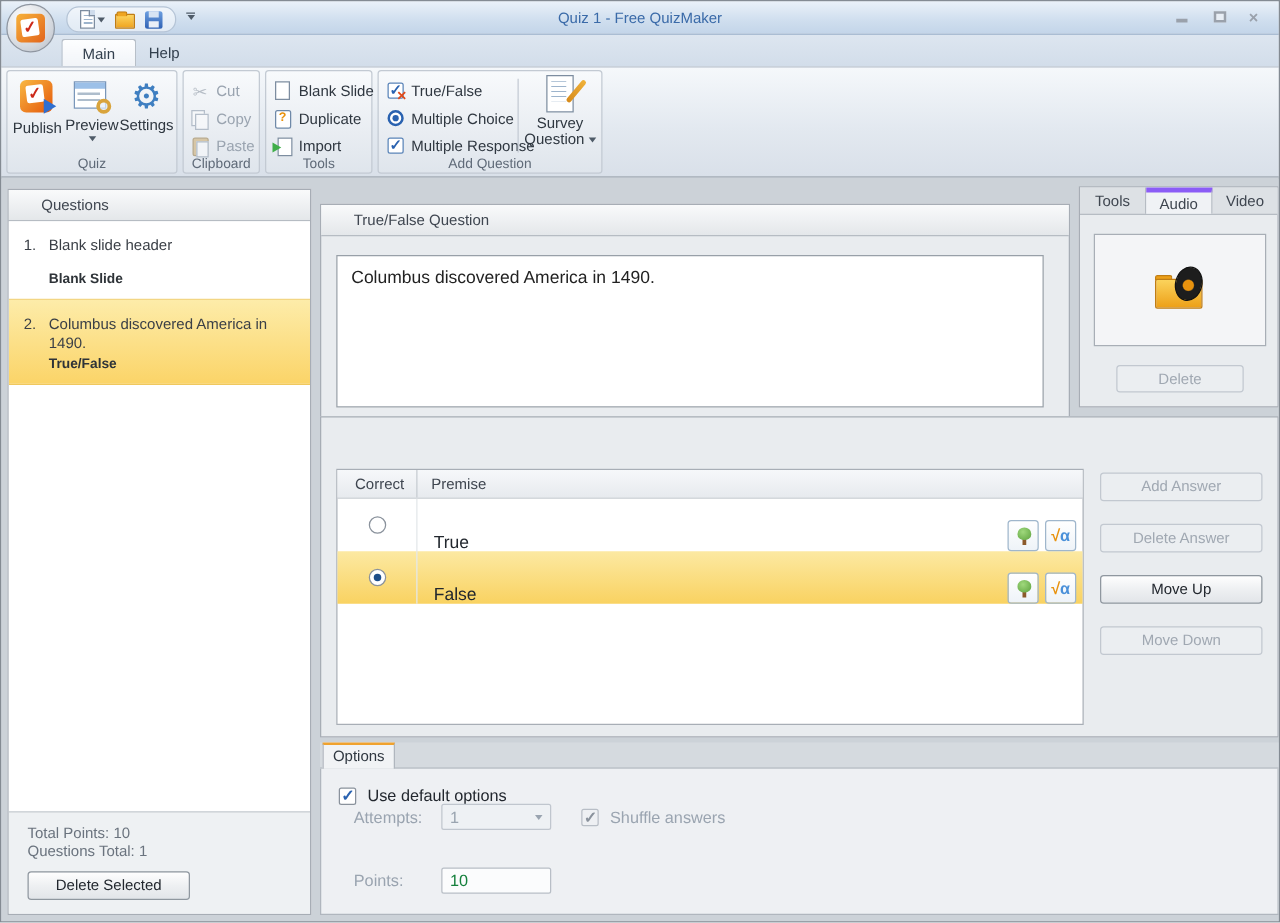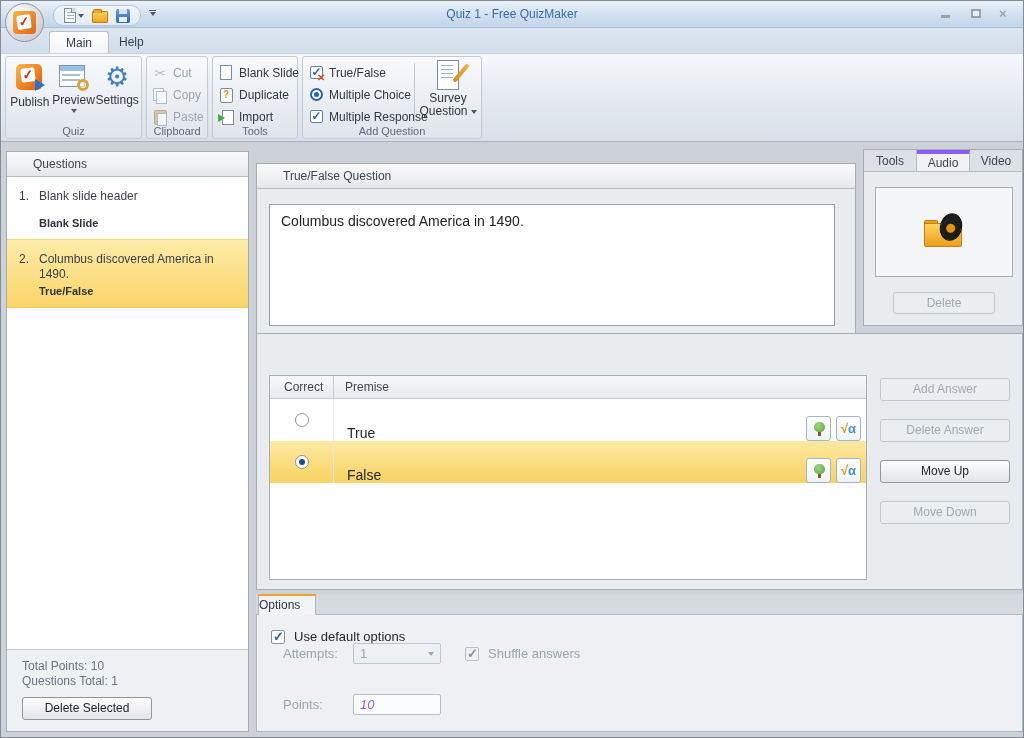--- a/index.html
+++ b/index.html
@@ -224,41 +224,41 @@
   .ic-eq .rt { color:#e8920e; } .ic-eq .al { color:#4a90d9; }
   .ans-btn { position:absolute; left:623px; width:130px; height:23px; line-height:21px; }
   .ab-add { top:44px; } .ab-del { top:85px; } .ab-up { top:126px; } .ab-down { top:167px; }
 
   
   .options-panel { left:255px; top:451px; width:767px; bottom:5px; background:none; border:none; }
   .opt-tabstrip { position:absolute; top:0; left:0; right:0; height:21px; background:#d5dadf;
                   border-bottom:1px solid #b0b6be; }
   .opt-tab { position:absolute; top:0; left:2px; width:58px; height:21px; background:#f1f3f5;
              border:1px solid #b0b6be; border-bottom:none; border-top:2px solid #f0a22e;
-             font-size:12px; color:#2f3740; text-align:left; line-height:18px; z-index:2; cursor:pointer; }
+             font-size:12px; color:#2f3740; text-align:center; line-height:18px; z-index:2; cursor:pointer; }
   .opt-body { position:absolute; top:21px; left:0; right:0; bottom:0; background:#eef0f3;
               border:1px solid #b0b6be; border-top:none; }
   .chk { width:14px; height:14px; background:#fff; border:1px solid #8a929c; border-radius:2px;
          position:relative; flex:none; cursor:pointer; }
   .chk.checked::after { content:"✓"; position:absolute; left:1px; top:-2px; font-size:13px;
          font-weight:bold; color:#2a62b0; }
   .chk.disabled { background:#eef0f3; border-color:#b8bec6; cursor:default; }
   .chk.disabled::after { color:#8a929c; }
   .opt-row { position:absolute; display:flex; align-items:center; font-size:13px; }
   .row-default { left:14px; top:14px; gap:9px; color:#22272e; }
   .row-attempts { left:26px; top:28px; color:#9aa4b0; }
   .row-points { left:26px; top:79px; color:#9aa4b0; }
   .opt-label { width:70px; }
   .dd { width:88px; height:21px; background:#eef1f4; border:1px solid #c0c6ce; border-radius:2px;
         display:flex; align-items:center; padding:0 6px; color:#9aa4b0; font-size:13px; }
   .dd .dd-val { flex:1; }
   .dd .arrow-down { border-top-color:#9aa4b0; }
   .shuffle-wrap { display:flex; align-items:center; gap:9px; margin-left:24px; color:#9aa4b0; }
   .opt-input { width:88px; height:21px; background:#fbfcfd; border:1px solid #b8bec6; border-radius:2px;
-               padding:0 6px; font-size:13px; color:#8b5cf6; font-family:"Liberation Sans",sans-serif;font-style:italic; }
+               padding:0 6px; font-size:13px; color:#15803d; font-family:"Liberation Sans",sans-serif; }
 </style>
 </head>
 <body>
 
 <div class="window">
 
   <div class="titlebar">
     <div class="title-text">Quiz 1 - Free QuizMaker</div>
     <div class="win-controls">
       <div class="win-btn">

